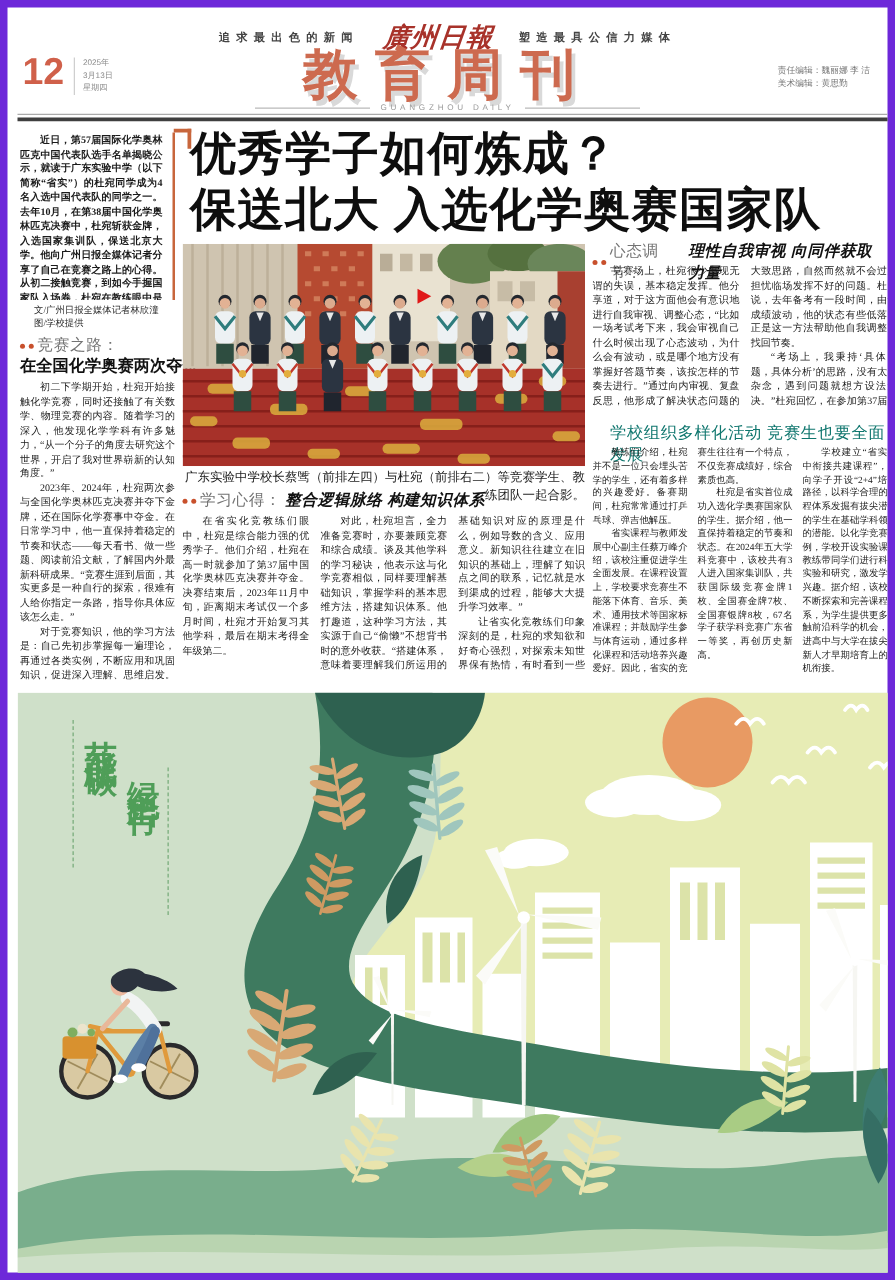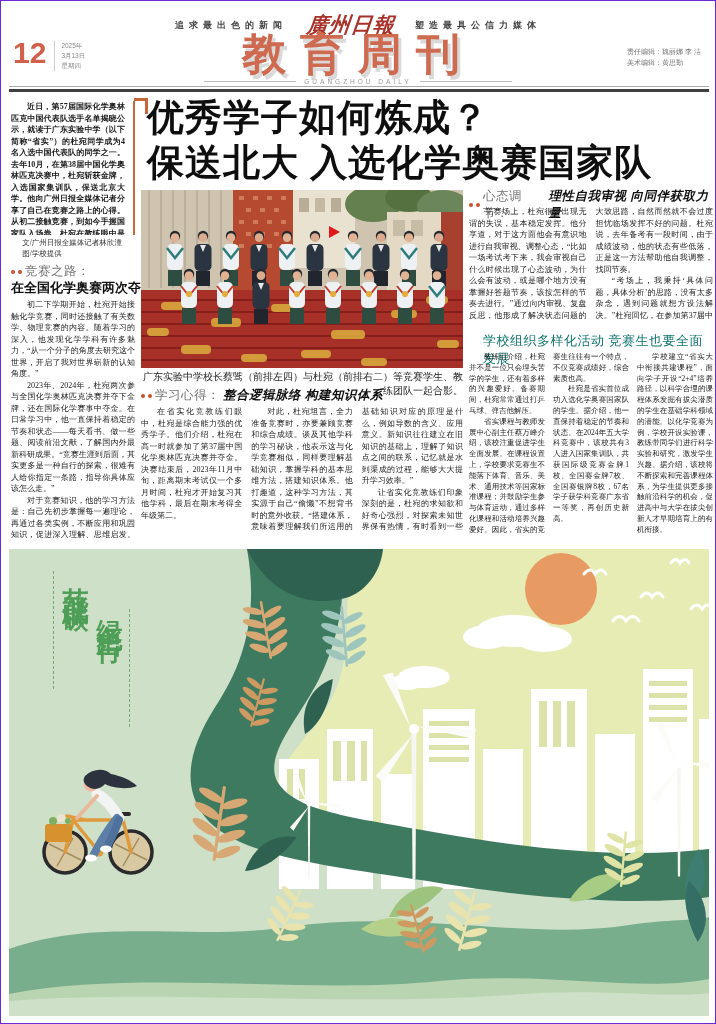--- a/index.html
+++ b/index.html
@@ -1,17 +1,17 @@
 <!DOCTYPE html>
 <html><head>
 <meta charset="utf-8">
 <style>
   html,body{margin:0;padding:0;background:#ececea;}
   .page{position:relative;width:716px;height:1024px;margin:0 auto;background:#ffffff;
-        border:1px solid #6d28d9;box-sizing:border-box;overflow:hidden;
+        border:6px solid #6d28d9;box-sizing:border-box;overflow:hidden;
         font-family:"Liberation Serif", serif;color:#1c1c1c;}
   
   .tagline-row{position:absolute;top:10px;left:0;width:100%;display:flex;justify-content:center;
                align-items:center;gap:20px;}
   .tagline{font-family:"Liberation Sans",sans-serif;font-size:9px;letter-spacing:5px;color:#444;font-weight:600;}
   .brand{font-size:21px;font-weight:900;font-style:italic;color:#a8322a;letter-spacing:1px;
          font-family:"Liberation Serif",serif;transform:skewX(-6deg);}
   .weekly-title{position:absolute;top:24px;left:0;width:100%;text-align:center;
         font-size:44px;font-weight:900;letter-spacing:14px;color:#cd6a4f;
         text-shadow:3px 4px 0 #d9d9d9;font-family:"Liberation Serif",serif;}

